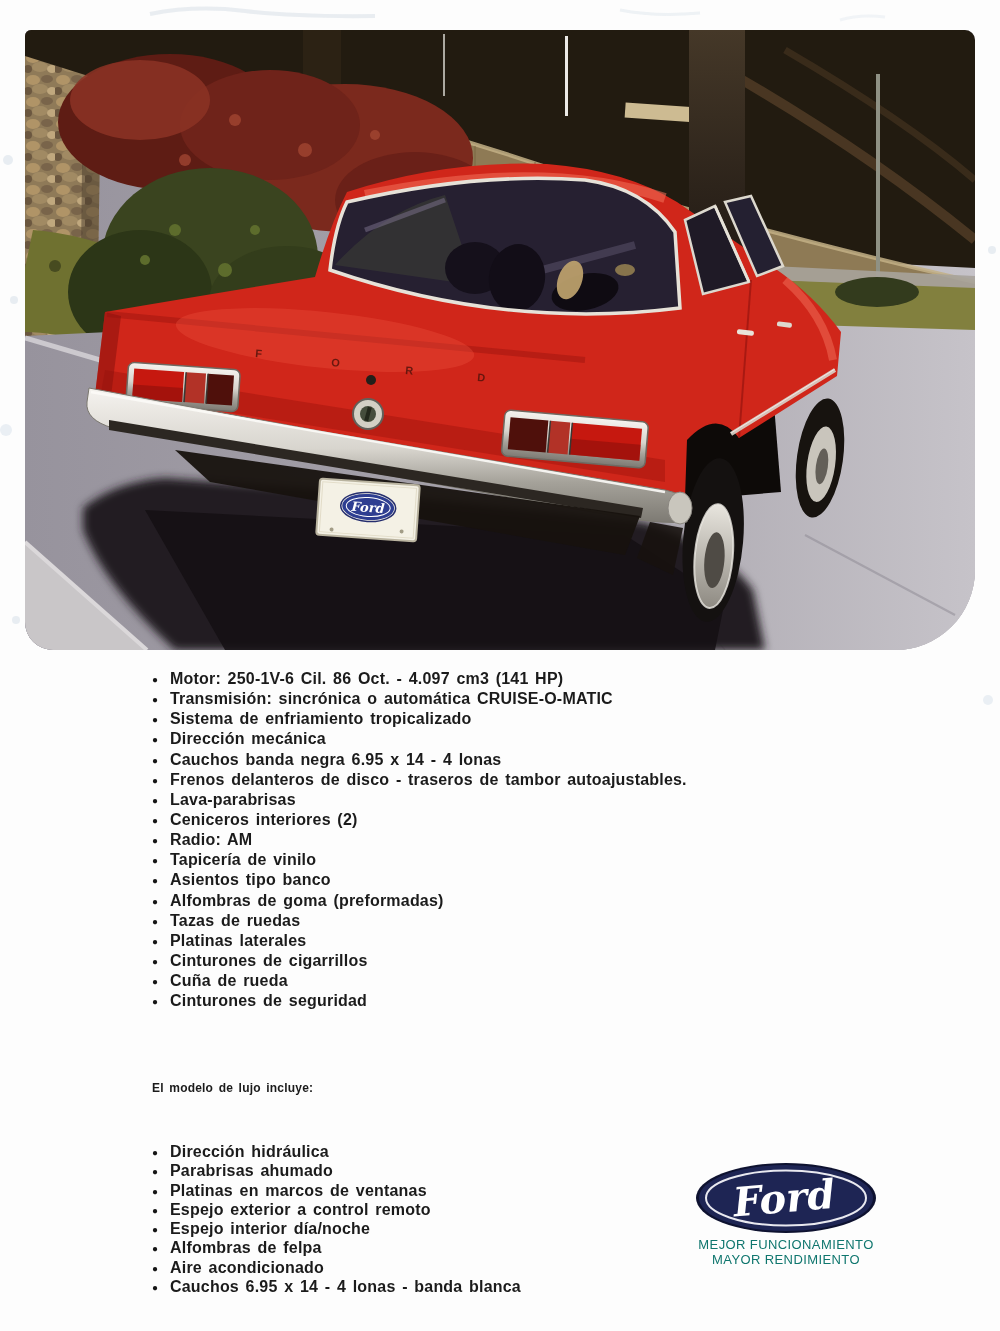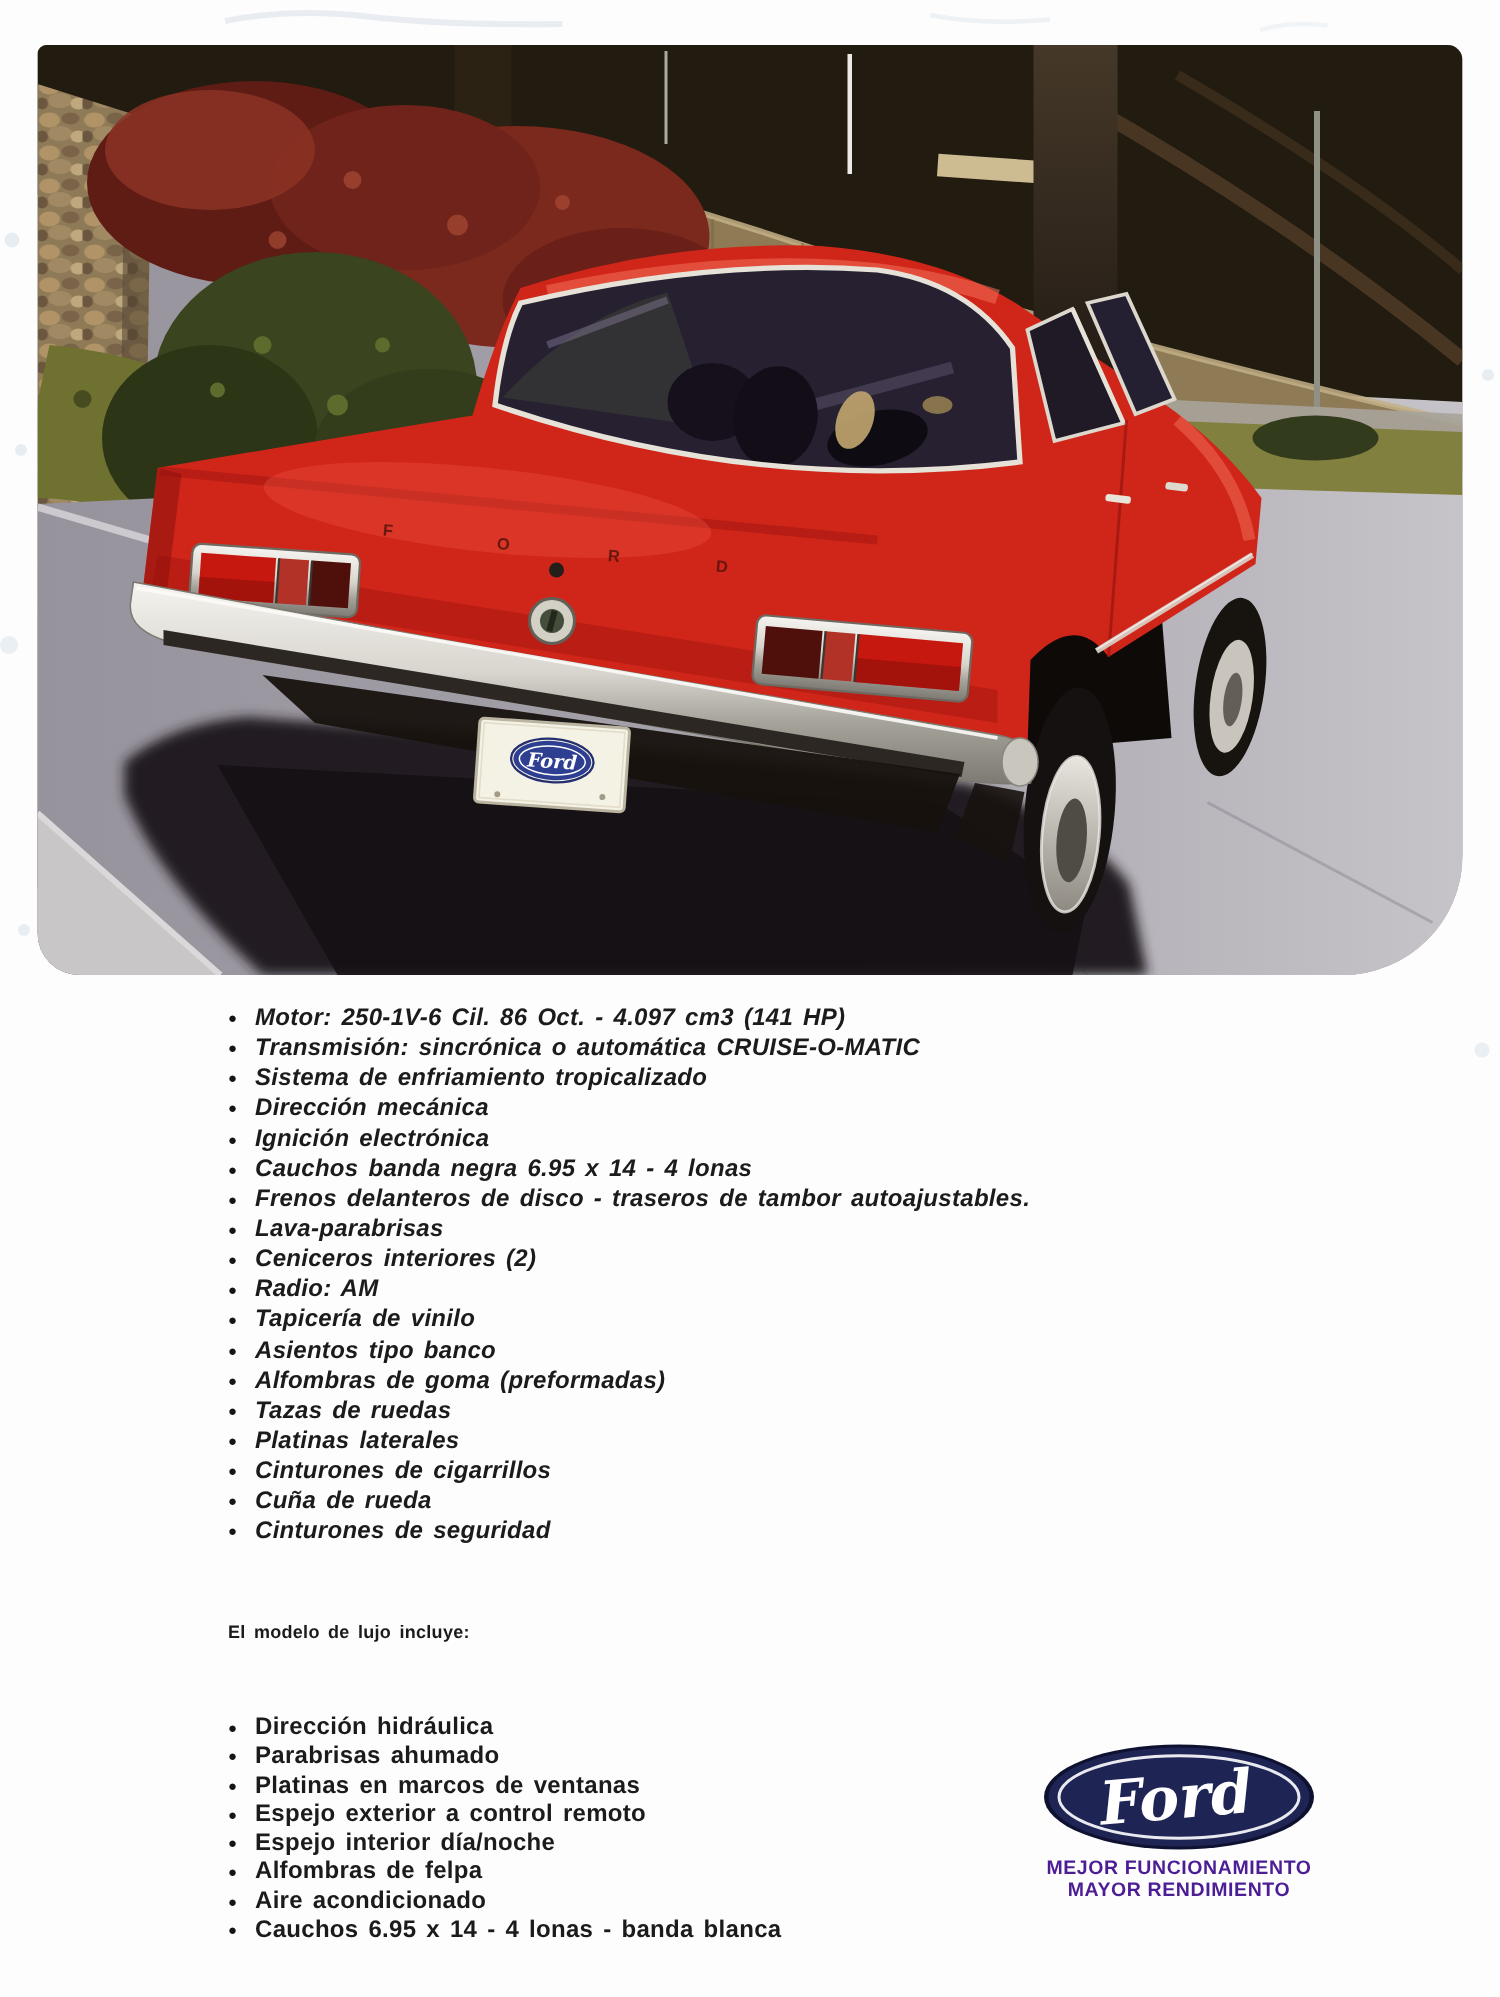--- a/index.html
+++ b/index.html
@@ -4,30 +4,30 @@
 <style>
   html,body{margin:0;padding:0;background:#ffffff;}
   .page{position:relative;width:1000px;height:1331px;background:#fdfdfd;overflow:hidden;
         font-family:"Liberation Sans",sans-serif;}
   .scan-artifacts{position:absolute;left:0;top:0;width:1000px;height:1331px;pointer-events:none;}
   .photo{position:absolute;left:25px;top:30px;width:950px;height:620px;
          border-radius:6px 10px 80px 28px;overflow:hidden;background:#9b97a0;}
   .photo svg{display:block;width:100%;height:100%;}
   .specs,.lux{position:absolute;left:152px;margin:0;padding:0;list-style:none;
         font-size:16px;font-weight:700;color:#1b1b1b;letter-spacing:.2px;word-spacing:2px;}
-  .specs{top:669px;font-style:italic;}
+  .specs{top:669px;}
   .specs li{position:relative;padding-left:18px;line-height:20.15px;height:20.15px;white-space:nowrap;}
   .lux{top:1122px;margin-top:20px;}
   .lux li{position:relative;padding-left:18px;line-height:19.3px;height:19.3px;white-space:nowrap;}
   .specs li::before,.lux li::before{content:"●";position:absolute;left:0;top:1px;font-size:10px;color:#151515;}
   .lux-heading{position:absolute;left:152px;top:1081px;margin:0;font-size:12px;font-weight:700;
         color:#1b1b1b;letter-spacing:.2px;word-spacing:2px;}
   .brand{position:absolute;left:666px;top:1162px;width:240px;text-align:center;}
   .brand .logo{display:block;margin:0 auto;width:184px;height:72px;}
-  .slogan{margin:3px 0 0;font-size:13px;font-weight:700;color:#4c1d95;letter-spacing:.4px;line-height:15px;text-align:center;}
+  .slogan{margin:3px 0 0;font-size:13px;font-weight:400;color:#0f766e;letter-spacing:.4px;line-height:15px;text-align:center;}
 </style>
 </head>
 <body>
 
 <div class="page">
 
   <svg class="scan-artifacts" viewBox="0 0 1000 1331">
     <path d="M150,14 q45,-9 95,-3 t130,5" stroke="#e3e8ee" stroke-width="4" fill="none" opacity="0.8"></path>
     <path d="M620,10 q35,7 80,3" stroke="#e7ecf1" stroke-width="3" fill="none" opacity="0.7"></path>
     <path d="M840,20 q20,-6 45,-3" stroke="#eaeef3" stroke-width="3" fill="none" opacity="0.6"></path>
@@ -279,21 +279,20 @@
 
       <li><span>Motor: 250-1V-6 Cil. 86 Oct. - 4.097 cm3 (141 HP)</span></li>
 
       <li><span>Transmisión: sincrónica o automática CRUISE-O-MATIC</span></li>
 
       <li><span>Sistema de enfriamiento tropicalizado</span></li>
 
 
       <li><span>Dirección mecánica</span></li>
 
-      <li><span>Ignición electrónica</span></li>
 
       <li><span>Cauchos banda negra 6.95 x 14 - 4 lonas</span></li>
 
       <li><span>Frenos delanteros de disco - traseros de tambor autoajustables.</span></li>
 
       <li><span>Lava-parabrisas</span></li>
 
       <li><span>Ceniceros interiores (2)</span></li>
 
       <li><span>Radio: AM</span></li>

